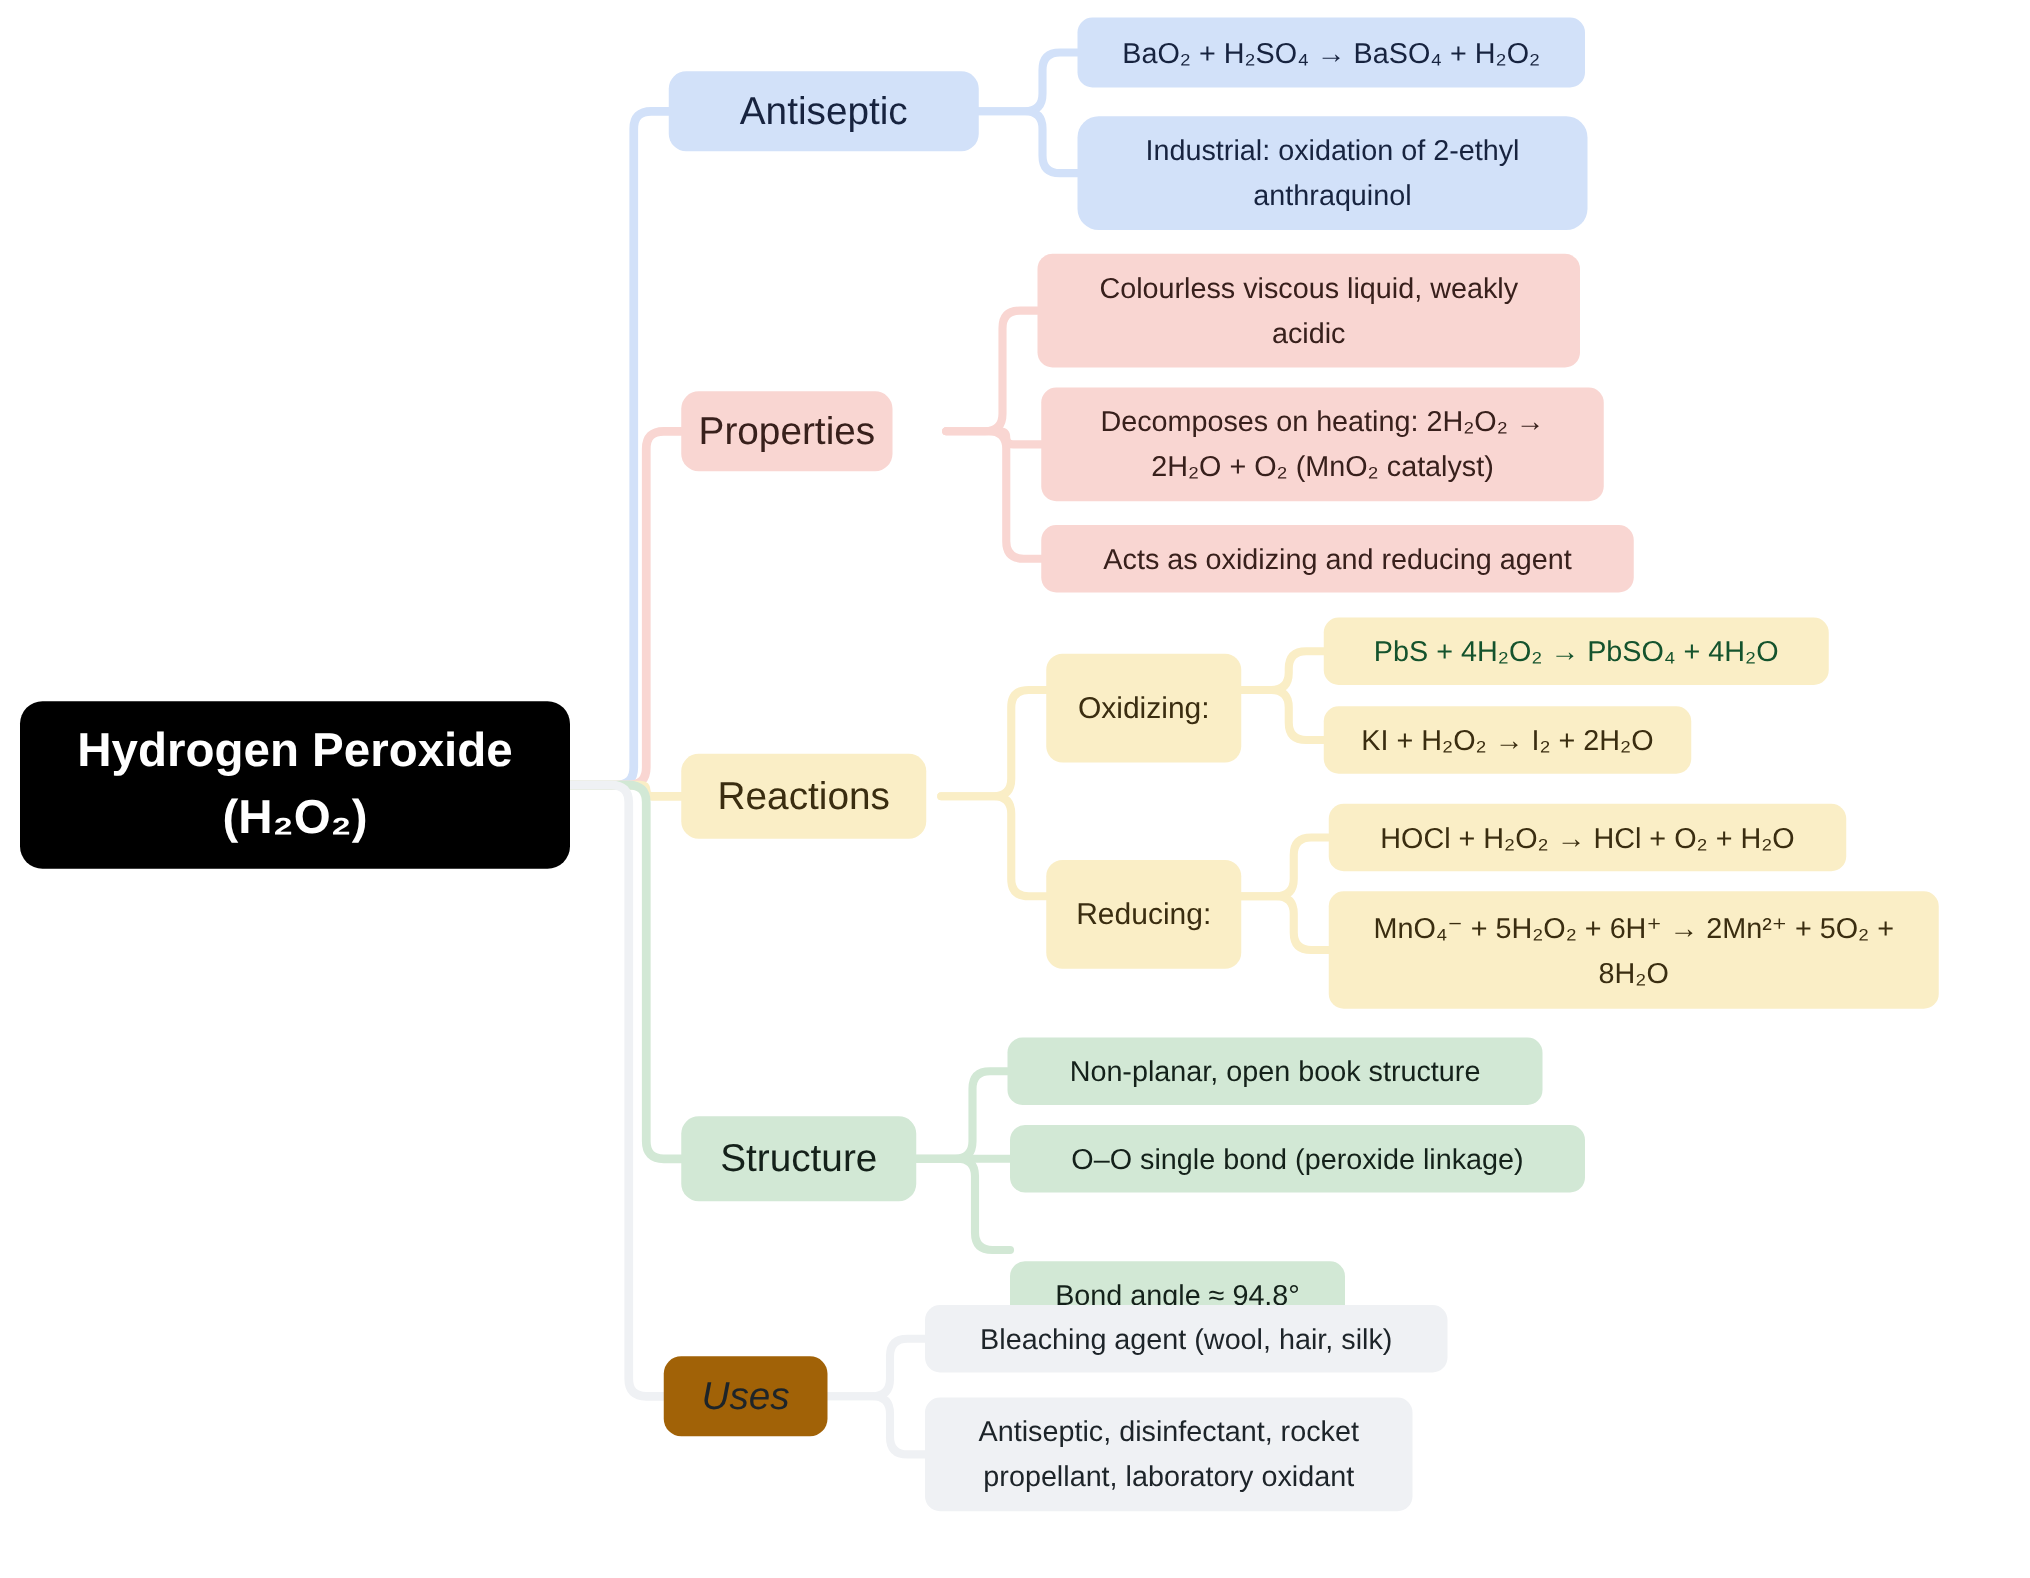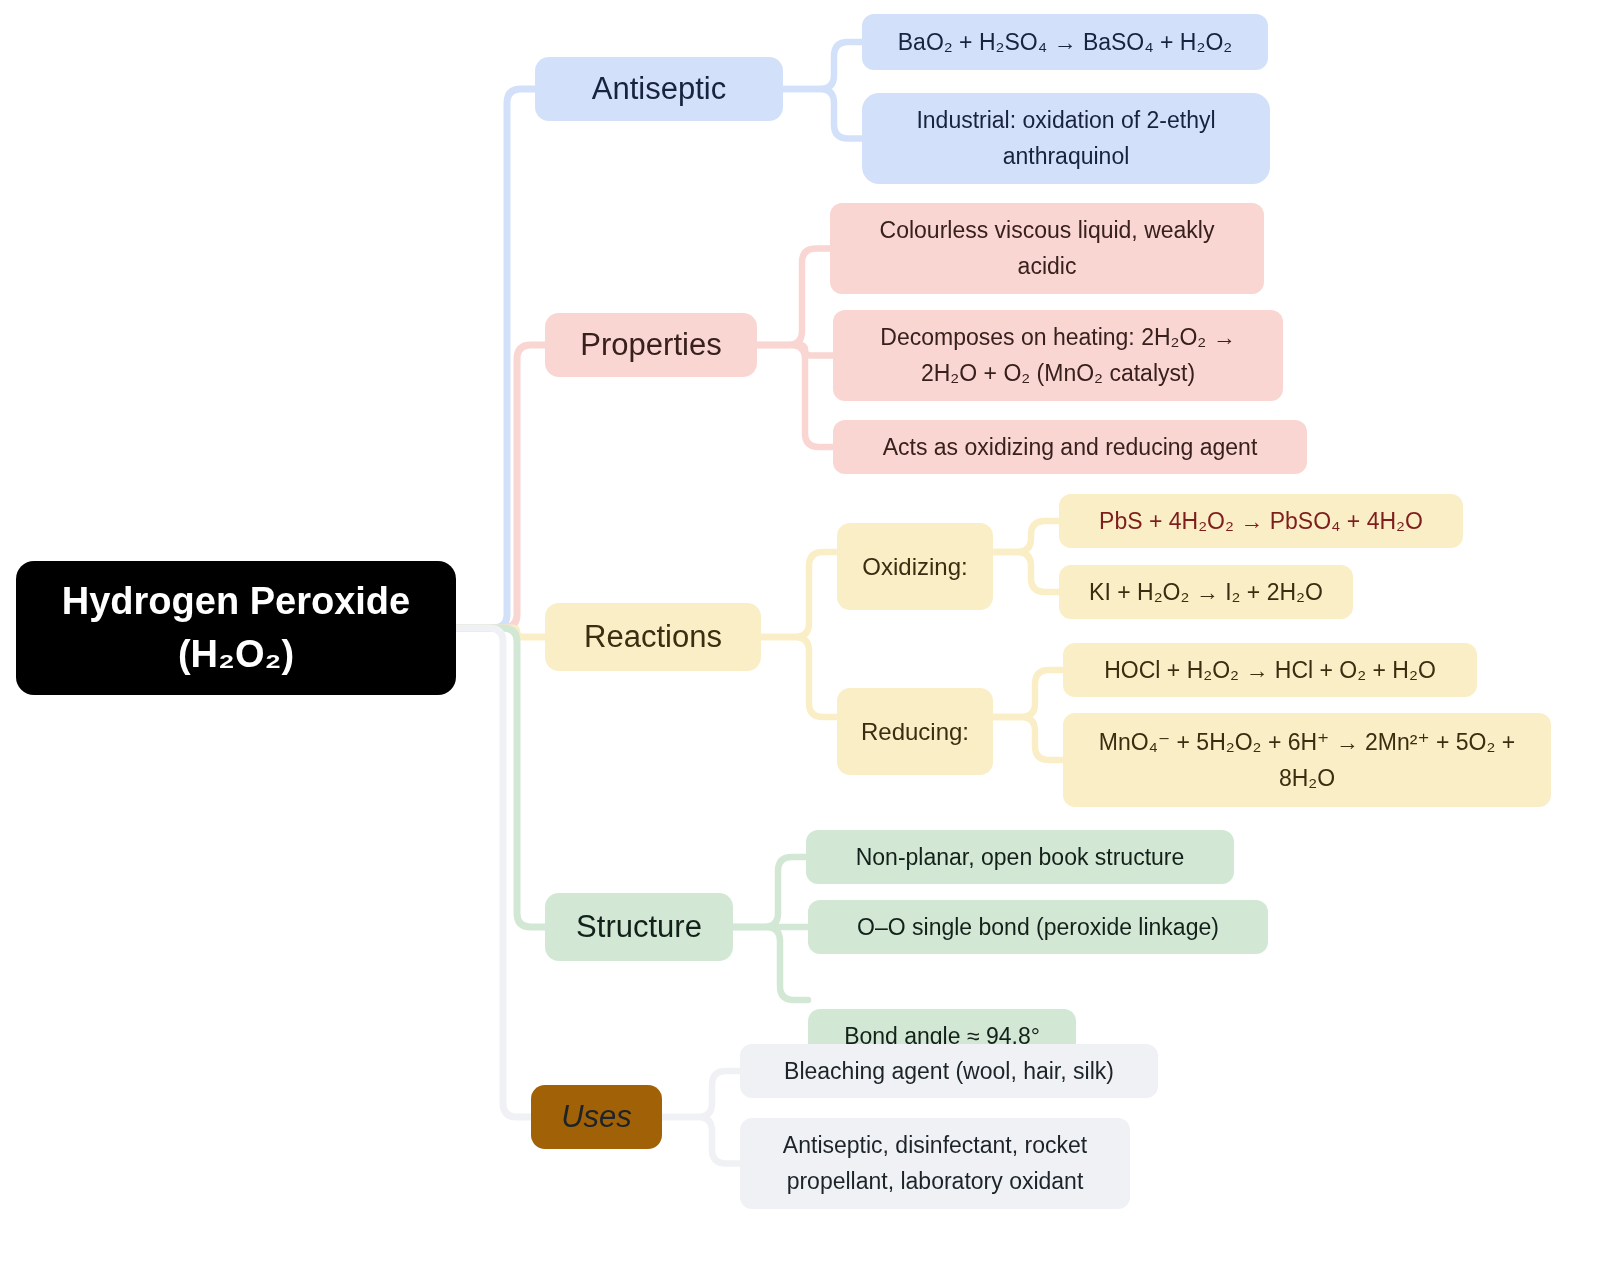--- a/index.html
+++ b/index.html
@@ -50,25 +50,25 @@
     font-size: 23px;
     padding: 9px 20px;
     line-height: 1.58;
     border-radius: 12px;
   }
   
   #n-root   { left: 16px;   top: 561px;  width: 440px; min-height: 134px; }
   #n-b0     { left: 535px;  top: 57px;   width: 248px; min-height: 62px; }
   #n-b0c0   { left: 862px;  top: 14px;   width: 406px; min-height: 56px; }
   #n-b0c1   { left: 862px;  top: 93px;   width: 408px; min-height: 82px; border-radius: 17px; }
-  #n-b1     { left: 545px;  top: 313px;  width: 212px; min-height: 64px; }
+  #n-b1     { left: 545px;  top: 313px;  width: 169px; min-height: 64px; }
   #n-b1c0   { left: 830px;  top: 203px;  width: 434px; min-height: 84px; }
   #n-b1c1   { left: 833px;  top: 310px;  width: 450px; min-height: 88px; }
   #n-b1c2   { left: 833px;  top: 420px;  width: 474px; min-height: 48px; }
-  #n-b2     { left: 545px;  top: 603px;  width: 216px; min-height: 68px; }
+  #n-b2     { left: 545px;  top: 603px;  width: 196px; min-height: 68px; }
   #n-b2c0   { left: 837px;  top: 523px;  width: 156px; min-height: 58px; }
   #n-b2c0g0 { left: 1059px; top: 494px;  width: 404px; min-height: 48px; }
   #n-b2c0g1 { left: 1059px; top: 565px;  width: 294px; min-height: 50px; }
   #n-b2c1   { left: 837px;  top: 688px;  width: 156px; min-height: 58px; }
   #n-b2c1g0 { left: 1063px; top: 643px;  width: 414px; min-height: 48px; }
   #n-b2c1g1 { left: 1063px; top: 713px;  width: 488px; min-height: 94px; }
   #n-b3     { left: 545px;  top: 893px;  width: 188px; min-height: 68px; }
   #n-b3c0   { left: 806px;  top: 830px;  width: 428px; min-height: 46px; }
   #n-b3c1   { left: 808px;  top: 900px;  width: 460px; min-height: 48px; }
   #n-b3c2   { left: 808px;  top: 973px;  width: 268px; min-height: 48px; }
@@ -114,21 +114,21 @@
   <div class="node leaf" id="n-b0c0" style="background: rgb(210, 225, 249); color: rgb(23, 35, 63);">BaO₂ + H₂SO₄ → BaSO₄ + H₂O₂</div>
   <div class="node leaf" id="n-b0c1" style="background: rgb(210, 225, 249); color: rgb(23, 35, 63);">Industrial: oxidation of 2-ethyl anthraquinol</div>
 
   <div class="node branch" id="n-b1" style="background: rgb(249, 214, 210); color: rgb(56, 32, 28);">Properties</div>
   <div class="node leaf" id="n-b1c0" style="background: rgb(249, 214, 210); color: rgb(56, 32, 28);">Colourless viscous liquid, weakly acidic</div>
   <div class="node leaf" id="n-b1c1" style="background: rgb(249, 214, 210); color: rgb(56, 32, 28);">Decomposes on heating: 2H₂O₂ → 2H₂O + O₂ (MnO₂ catalyst)</div>
   <div class="node leaf" id="n-b1c2" style="background: rgb(249, 214, 210); color: rgb(56, 32, 28);">Acts as oxidizing and reducing agent</div>
 
   <div class="node branch" id="n-b2" style="background: rgb(250, 238, 198); color: rgb(58, 45, 16);">Reactions</div>
   <div class="node subbranch" id="n-b2c0" style="background: rgb(250, 238, 198); color: rgb(58, 45, 16);">Oxidizing:</div>
-  <div class="node leaf" id="n-b2c0g0" style="background: rgb(250, 238, 198); color: #7f1d1d;">PbS + 4H₂O₂ → PbSO₄ + 4H₂O</div>
+  <div class="node leaf" id="n-b2c0g0" style="background: rgb(250, 238, 198); color: #14532d;">PbS + 4H₂O₂ → PbSO₄ + 4H₂O</div>
   <div class="node leaf" id="n-b2c0g1" style="background: rgb(250, 238, 198); color: rgb(58, 45, 16);">KI + H₂O₂ → I₂ + 2H₂O</div>
   <div class="node subbranch" id="n-b2c1" style="background: rgb(250, 238, 198); color: rgb(58, 45, 16);">Reducing:</div>
   <div class="node leaf" id="n-b2c1g0" style="background: rgb(250, 238, 198); color: rgb(58, 45, 16);">HOCl + H₂O₂ → HCl + O₂ + H₂O</div>
   <div class="node leaf" id="n-b2c1g1" style="background: rgb(250, 238, 198); color: rgb(58, 45, 16);">MnO₄⁻ + 5H₂O₂ + 6H⁺ → 2Mn²⁺ + 5O₂ + 8H₂O</div>
 
   <div class="node branch" id="n-b3" style="background: rgb(210, 232, 213); color: rgb(20, 33, 26);">Structure</div>
   <div class="node leaf" id="n-b3c0" style="background: rgb(210, 232, 213); color: rgb(20, 33, 26);">Non-planar, open book structure</div>
   <div class="node leaf" id="n-b3c1" style="background: rgb(210, 232, 213); color: rgb(20, 33, 26);">O–O single bond (peroxide linkage)</div>
   <div class="node leaf" id="n-b3c2" style="background: rgb(210, 232, 213); color: rgb(20, 33, 26); margin-top: 36px;">Bond angle ≈ 94.8°</div>
 

